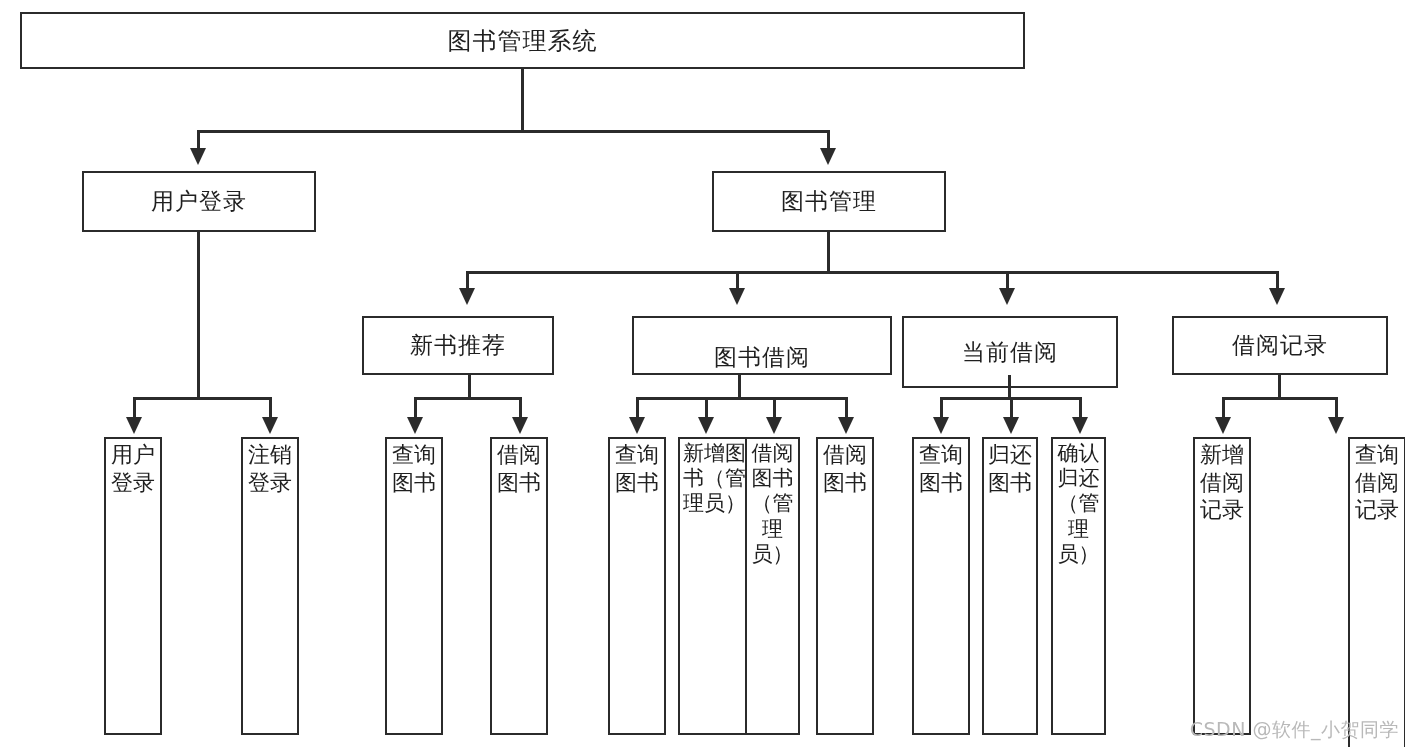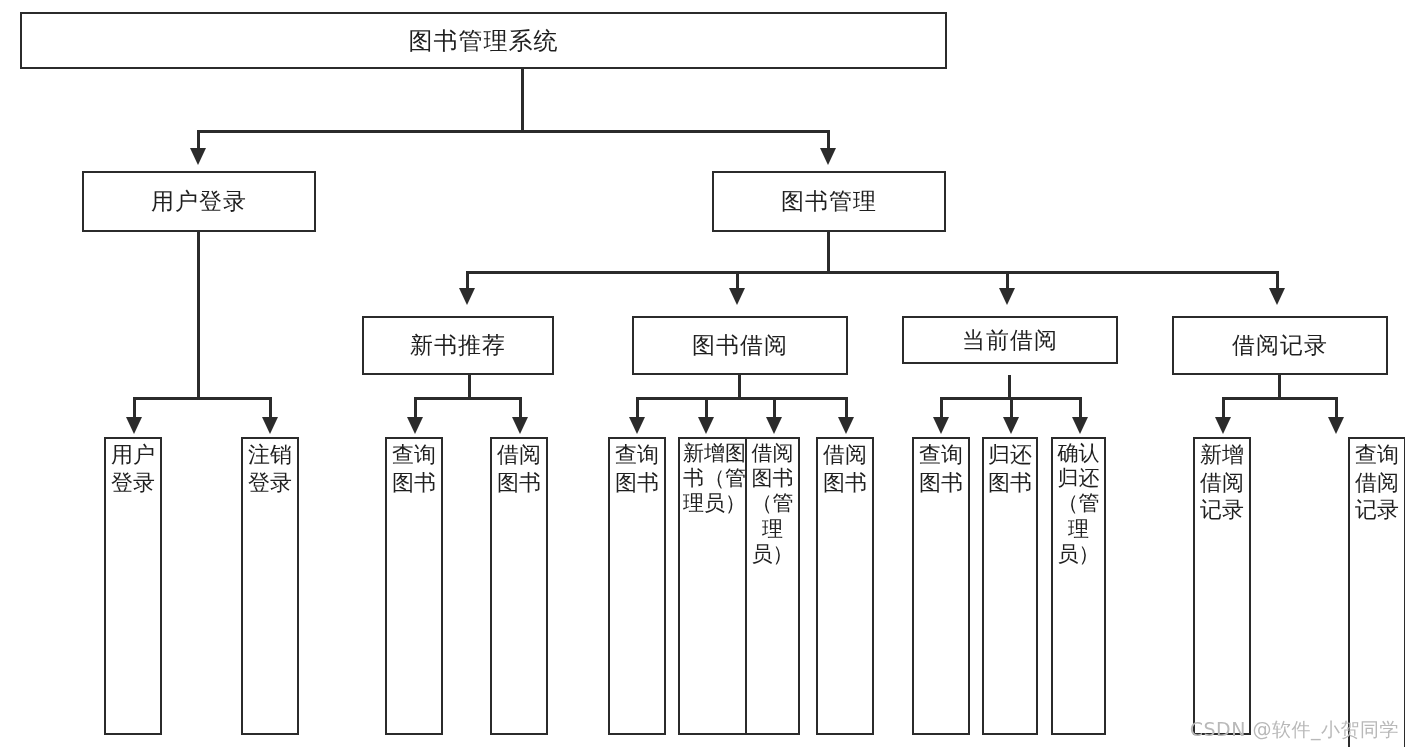--- a/index.html
+++ b/index.html
@@ -72,21 +72,21 @@
     white-space:nowrap;
     letter-spacing:0.5px;
     font-family:"DejaVu Sans","Liberation Sans",sans-serif;
   }
 </style>
 </head>
 <body>
 
 <div id="canvas">
 
-  <div class="node h root" style="left:20px;top:12px;width:927px;height:57px;">
+  <div class="node h root" style="left:20px;top:12px;width:1005px;height:57px;">
     <span>图书管理系统</span>
   </div>
 
   <div class="ln vline" style="left:521px;top:69px;height:63px;"></div>
   <div class="ln hline" style="left:197px;top:130px;width:632px;"></div>
   <div class="ln vline" style="left:197px;top:130px;height:20px;"></div>
   <div class="arrow" style="left:190px;top:148px;"></div>
   <div class="ln vline" style="left:827px;top:130px;height:20px;"></div>
   <div class="arrow" style="left:820px;top:148px;"></div>
 
@@ -111,24 +111,24 @@
   <div class="ln vline" style="left:736px;top:271px;height:18px;"></div>
   <div class="arrow" style="left:729px;top:288px;"></div>
   <div class="ln vline" style="left:1006px;top:271px;height:18px;"></div>
   <div class="arrow" style="left:999px;top:288px;"></div>
   <div class="ln vline" style="left:1276px;top:271px;height:18px;"></div>
   <div class="arrow" style="left:1269px;top:288px;"></div>
 
   <div class="node h" style="left:362px;top:316px;width:192px;height:59px;">
     <span>新书推荐</span>
   </div>
-  <div class="node h" style="left:632px;top:316px;width:216px;height:59px;">
+  <div class="node h" style="left:632px;top:316px;width:260px;height:59px;align-items:flex-end;">
     <span>图书借阅</span>
   </div>
-  <div class="node h" style="left:902px;top:316px;width:216px;height:48px;font-family:Liberation Serif, serif;">
+  <div class="node h" style="left:902px;top:316px;width:216px;height:72px;font-family:Liberation Serif, serif;">
     <span>当前借阅</span>
   </div>
   <div class="node h" style="left:1172px;top:316px;width:216px;height:59px;">
     <span>借阅记录</span>
   </div>
 
   <div class="ln vline" style="left:468px;top:375px;height:25px;"></div>
   <div class="ln hline" style="left:414px;top:397px;width:108px;"></div>
   <div class="ln vline" style="left:414px;top:397px;height:22px;"></div>
   <div class="arrow" style="left:407px;top:417px;"></div>

